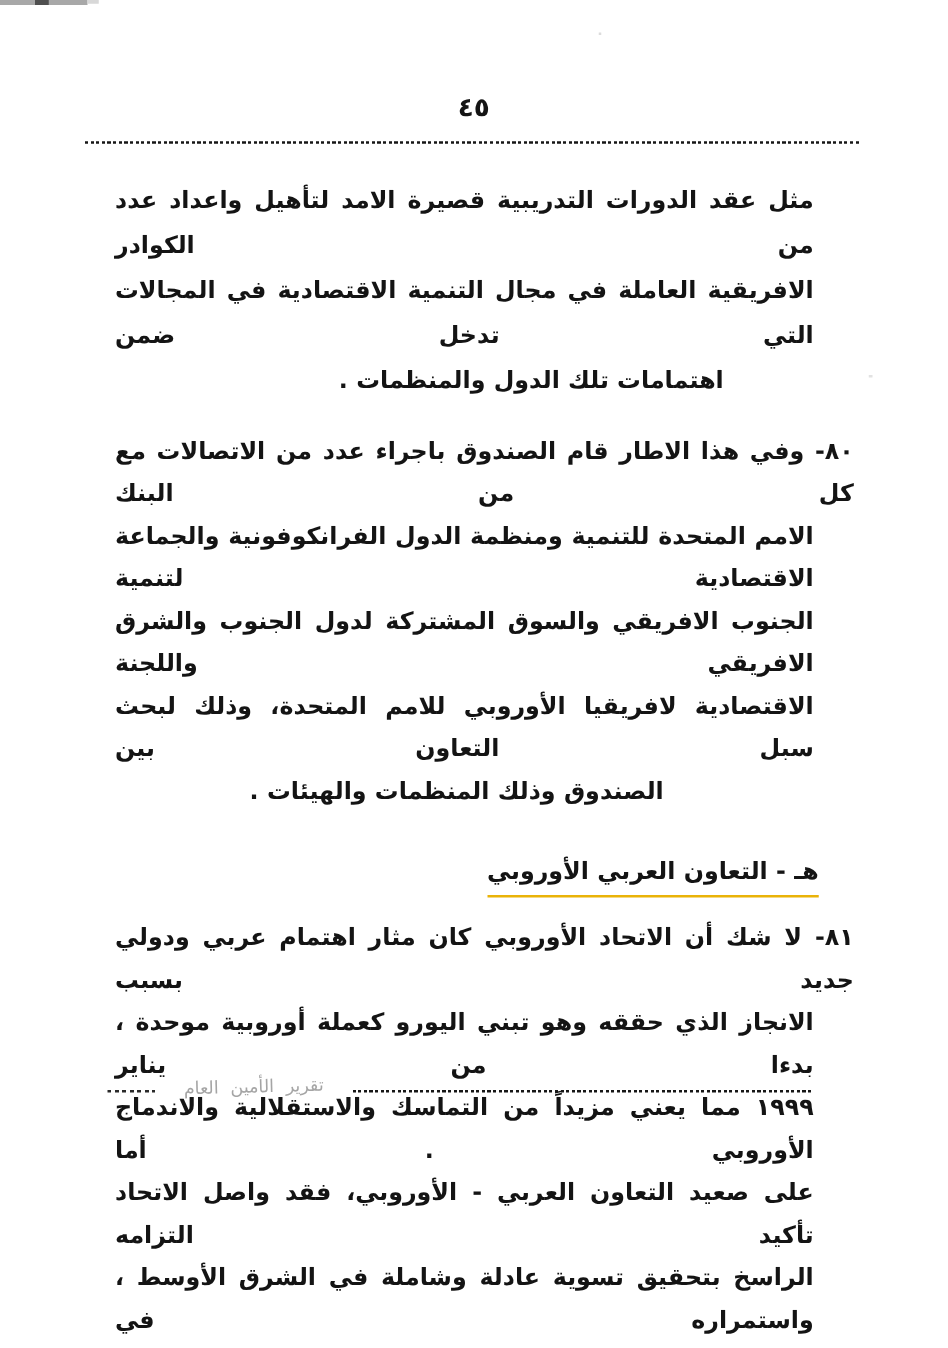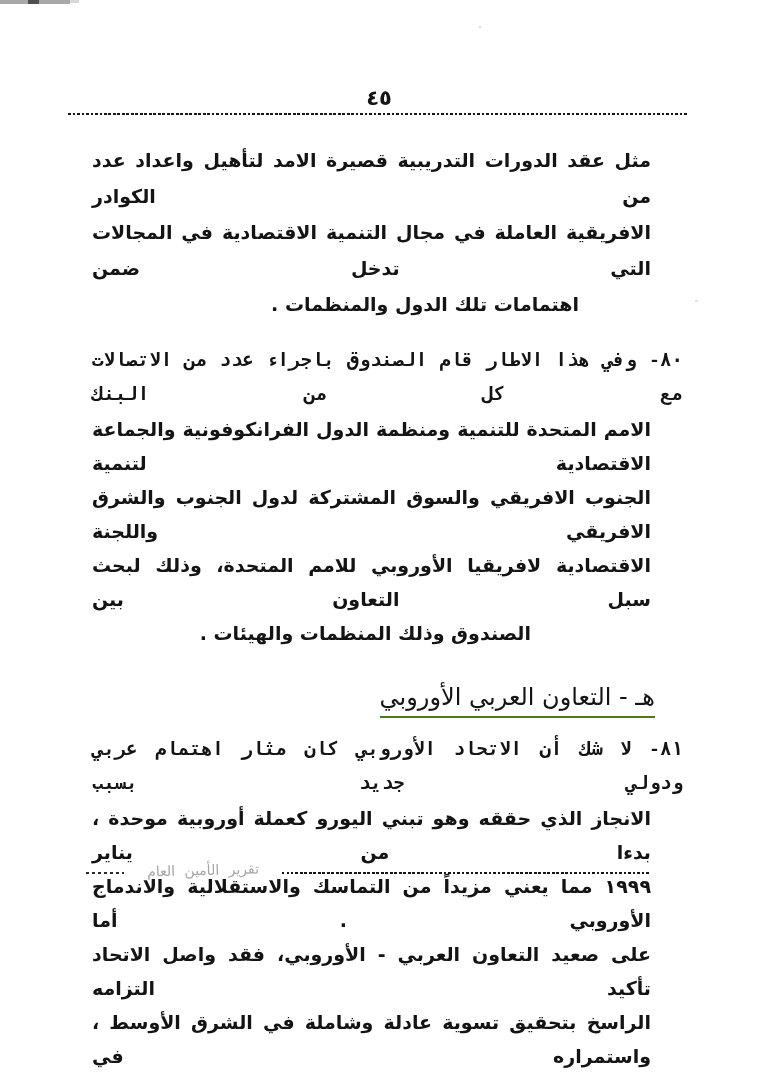--- a/index.html
+++ b/index.html
@@ -13,21 +13,21 @@
     direction:rtl;
   }
   
   .artifact-a{position:absolute;left:0;top:0;width:70px;height:4px;background:#a8a8a8;}
   .artifact-b{position:absolute;left:28px;top:0;width:11px;height:4px;background:#4f4f4f;}
   .artifact-c{position:absolute;left:70px;top:0;width:9px;height:3px;background:#d8d8d8;}
   .speck-1{position:absolute;left:479px;top:26px;width:2px;height:2px;background:#dcdcdc;}
   .speck-2{position:absolute;left:695px;top:300px;width:3px;height:2px;background:#e2e2e2;}
 
   .page-number{
-    position:absolute;top:86px;left:0;width:758px;
+    position:absolute;top:74px;left:0;width:758px;
     text-align:center;font-size:21px;font-weight:700;letter-spacing:7px;
   }
   .header-rule{
     position:absolute;top:113px;left:68px;width:620px;height:2px;
     background:repeating-linear-gradient(90deg,#161616 0 2.5px,transparent 2.5px 4.5px);
   }
 
   .content{
     position:absolute;top:138px;right:103px;width:567px;
     font-size:19px;font-weight:700;direction:rtl;
@@ -38,31 +38,31 @@
   .line{
     display:block;
     text-align:justify;
     text-align-last:justify;
     white-space:normal;
   }
   .line.end{
     text-align:right;
     text-align-last:right;
   }
-  .hang .line.first{margin-right:-32px;font-family:Liberation Mono, monospace;}
+  .hang .line.first{margin-right:-32px;}
   .p80{margin-top:22px;}
   .p81{margin-top:15px;}
   .ind72{padding-left:0;padding-right:72px;}
   .ind120{padding-left:0;padding-right:120px;}
 
   .heading-wrap{margin-top:34px;text-align:right;}
   .section-heading{
     display:inline-block;
-    font-size:24px;font-weight:400;
-    border-bottom:2px solid #4d7c0f;
+    font-size:19px;font-weight:700;
+    border-bottom:2px solid #eab308;
     padding-bottom:6px;
     line-height:26px;
   }
 
   .footer{position:absolute;top:860px;left:0;width:758px;height:32px;}
   .dash-short{
     position:absolute;left:86px;top:12px;width:38px;height:2px;
     background:repeating-linear-gradient(90deg,#2a2a2a 0 3px,transparent 3px 6px);
   }
   .stamp-text{

